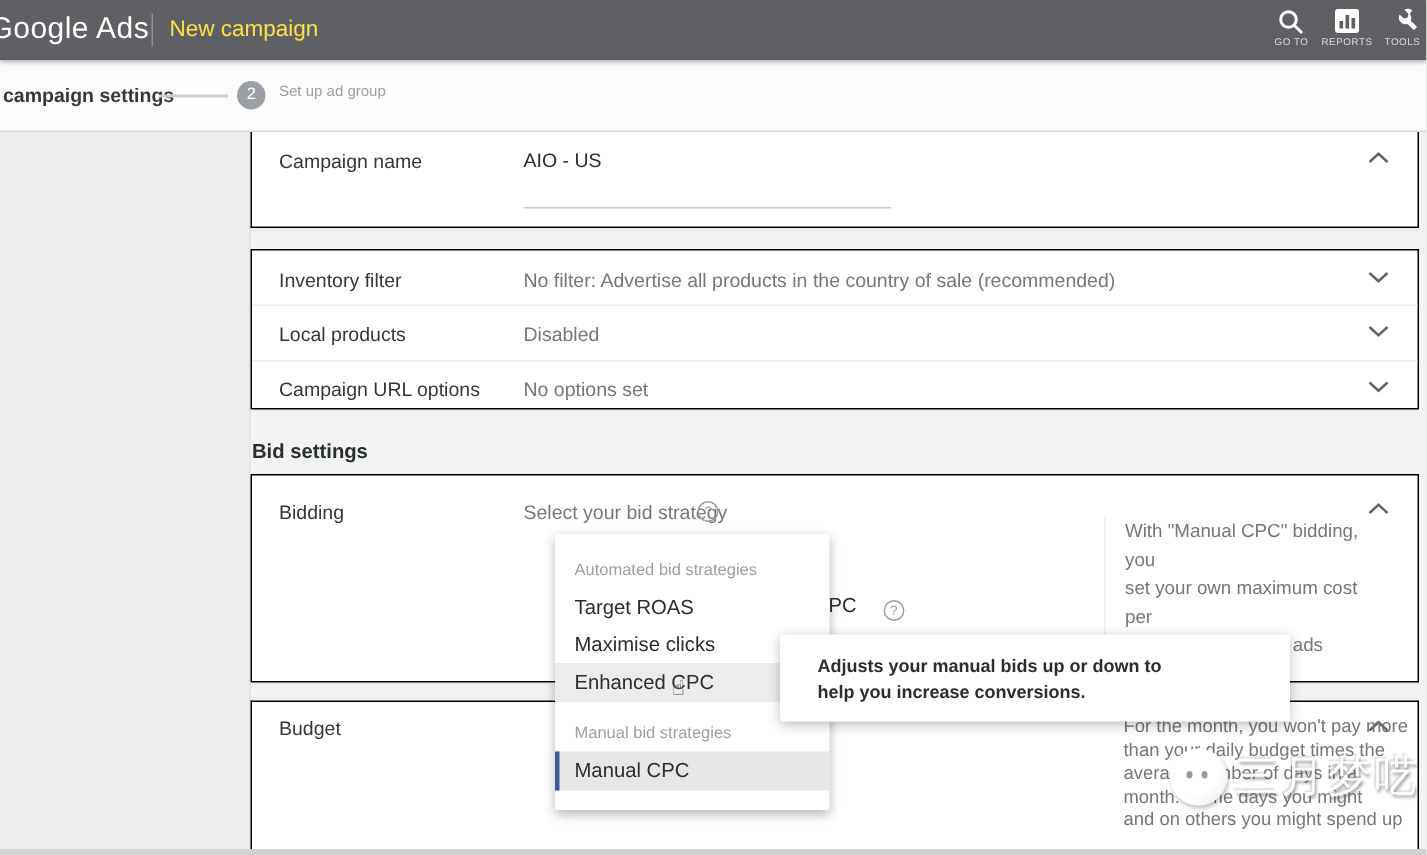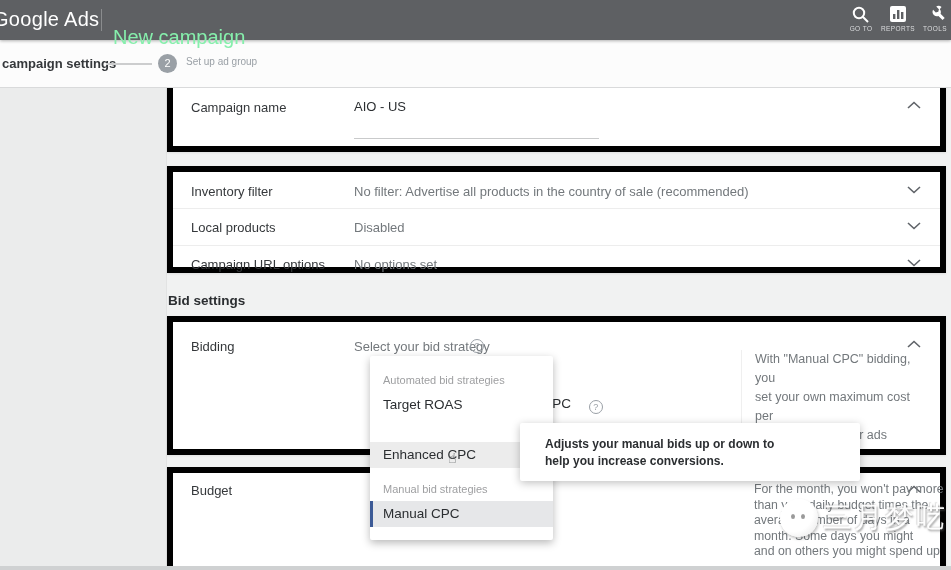--- a/index.html
+++ b/index.html
@@ -9,41 +9,41 @@
     position:relative; width:951px; height:570px; overflow:hidden;
     background:#f1f2f2; margin:0 auto;
   }
   
   .appbar {
     position:absolute; left:0; top:0; width:951px; height:40px;
     background:#5e6063; color:#fff; box-shadow:0 1px 3px rgba(0,0,0,.3); z-index:40;
   }
   .brand { position:absolute; left:-7px; top:8px; font-size:20px; font-weight:500; letter-spacing:.3px; color:#fff; }
   .appbar-divider { position:absolute; left:101px; top:9px; width:1px; height:22px; background:#8a8c8e; }
-  .page-title { position:absolute; left:113px; top:26px; font-size:20px; font-weight:500; color:#86efac; }
+  .page-title { position:absolute; left:113px; top:11px; font-size:15px; font-weight:500; color:#fde047; }
   .appbar-action { position:absolute; top:5px; width:40px; text-align:center; cursor:pointer; }
   .appbar-action .glyph { height:18px; display:block; }
   .appbar-action .lbl { display:block; font-size:6.5px; letter-spacing:.4px; color:#dcdddf; margin-top:2px; }
   
   .stepper {
     position:absolute; left:0; top:40px; width:951px; height:48px;
     background:#fcfcfc; border-bottom:1px solid #d9dadb; z-index:30;
   }
   .step1-label { position:absolute; left:2px; top:16px; font-size:13px; font-weight:700; color:#35383b; }
   .step-connector { position:absolute; left:106px; top:23px; width:46px; height:2px; background:#cccdce; }
   .step2-circle {
     position:absolute; left:158px; top:14px; width:19px; height:19px; border-radius:50%;
     background:#9aa0a6; color:#fff; font-size:11px; text-align:center; line-height:19px;
   }
   .step2-label { position:absolute; left:186px; top:16px; font-size:10px; color:#9aa0a6; }
   
   .left-gutter { position:absolute; left:0; top:88px; width:167px; height:482px; background:#ebecec; border-right:1px solid #e2e3e3; }
   .card {
     position:absolute; left:167px; width:779px; background:#fff;
-    border:6px solid #000000; box-shadow:0 1px 2px rgba(0,0,0,.08);
+    border:1px solid #000000; box-shadow:0 1px 2px rgba(0,0,0,.08);
   }
   .row-label { position:absolute; left:18px; font-size:13px; color:#35383b; }
   .row-value { position:absolute; left:181px; font-size:13px; color:#73787c; }
   .chevron { position:absolute; right:19px; width:14px; height:9px; cursor:pointer; }
   .divider-h { position:absolute; left:0; width:100%; height:1px; background:#ededed; }
   .section-title { position:absolute; left:168px; font-size:13.5px; font-weight:700; color:#2b2e31;text-align:center; }
   
   .cn-input { position:absolute; left:181px; top:12px; width:245px; font-size:13px; color:#2b2e31; border-bottom:1px solid #c9cacb; padding-bottom:24px; }
   
   .qicon {
@@ -223,20 +223,23 @@
       <div class="line">month. Some days you might</div>
       <div class="line">and on others you might spend up</div>
     </div>
   </div>
 
   <div class="dropdown">
     <span class="dd-header" style="top:18px;">Automated bid strategies</span>
     <div class="dd-item" style="top:36px;">
       <span class="txt">Target ROAS</span>
     </div>
+    <div class="dd-item" style="top:61px;">
+      <span class="txt">Maximise clicks</span>
+    </div>
     <div class="dd-item hovered" style="top:86px;">
       <span class="txt">Enhanced CPC</span>
       <span class="cursor-glyph">☝</span>
     </div>
     <span class="dd-header" style="top:127px;">Manual bid strategies</span>
     <div class="dd-item selected" style="top:145px;">
       <span class="txt">Manual CPC</span>
     </div>
   </div>
 

